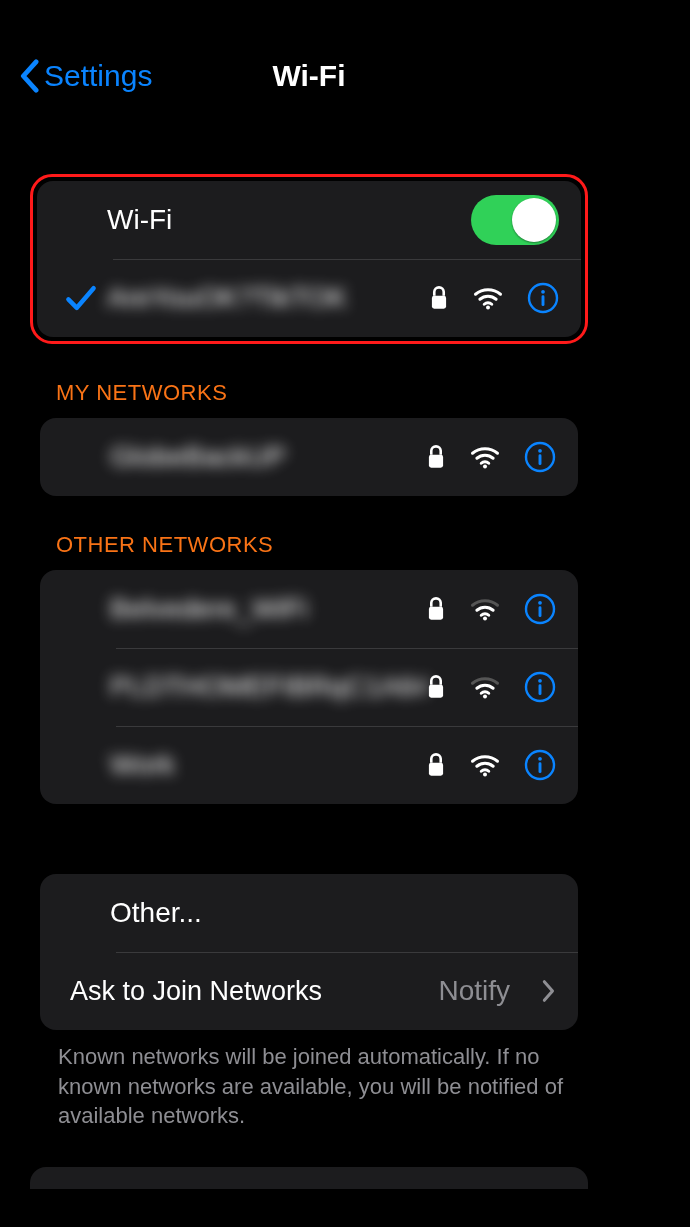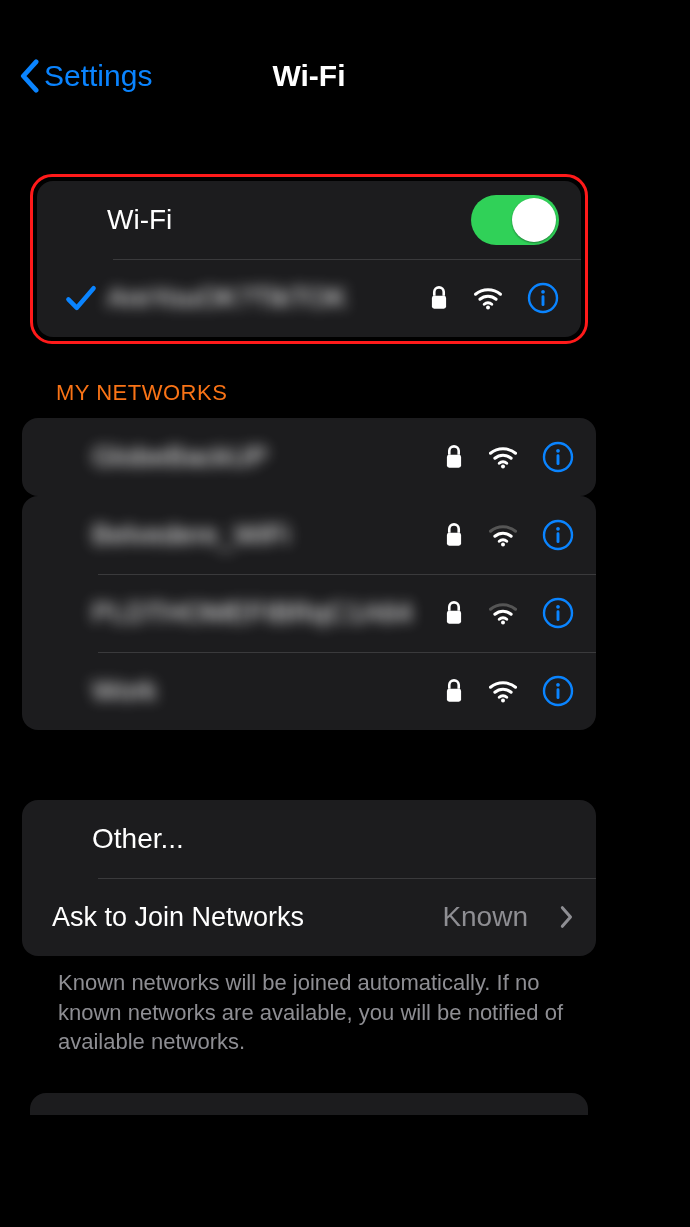--- a/index.html
+++ b/index.html
@@ -37,21 +37,21 @@
     color: #fff;
     font-size: 30px;
     font-weight: 600;
   }
 
   
   .section-gap-top { height: 70px; }
   .section-gap-lg { height: 70px; }
 
   .group {
-    margin: 0 22px;
+    margin: 0 40px;
     background: #1c1c1e;
     border-radius: 16px;
     overflow: hidden;
   }
   .row {
     display: flex;
     align-items: center;
     min-height: 78px;
     padding: 0 18px 0 18px;
     position: relative;
@@ -237,20 +237,21 @@
           <svg width="32" height="32" viewBox="0 0 24 24">
               <circle cx="12" cy="12" r="10.5" stroke="#0a84ff" stroke-width="1.8" fill="none"></circle>
               <circle cx="12" cy="7.4" r="1.4" fill="#0a84ff"></circle>
               <rect x="10.9" y="10" width="2.2" height="8" rx="1" fill="#0a84ff"></rect>
             </svg>
         </span>
       </div>
     </div>
   </div>
 
+  <div class="section-header">OTHER NETWORKS</div>
   <div class="group">
 
     <div class="row">
       <div class="lead"></div>
       <div class="label blur">Belvedere_WiFi</div>
       <div class="tail">
         <span class="icon">
           <svg width="20" height="26" viewBox="0 0 16 22">
               <path d="M4 9 V6 a4 4 0 0 1 8 0 V9" stroke="#fff" stroke-width="2.2" fill="none"></path>
               <rect x="2" y="9" width="12" height="11" rx="2" fill="#fff"></rect>
@@ -335,21 +336,21 @@
   <div class="section-gap-lg"></div>
 
   <div class="group">
     <div class="row">
       <div class="lead"></div>
       <div class="label">Other...</div>
     </div>
     <div class="row" style="padding-left:30px;border-radius:14px;">
       <div class="label" style="font-size:27px;">Ask to Join Networks</div>
       <div class="tail">
-        <span class="value-text">Known</span>
+        <span class="value-text">Notify</span>
         <span class="chevron-right">
           <svg width="14" height="24" viewBox="0 0 12 20">
               <path d="M2 2 L9 10 L2 18" stroke="#8e8e93" stroke-width="2.6" fill="none" stroke-linecap="round" stroke-linejoin="round"></path>
             </svg>
         </span>
       </div>
     </div>
   </div>
 
   <div class="section-footer">Known networks will be joined automatically. If no known networks are available, you will be notified of available networks.</div>

